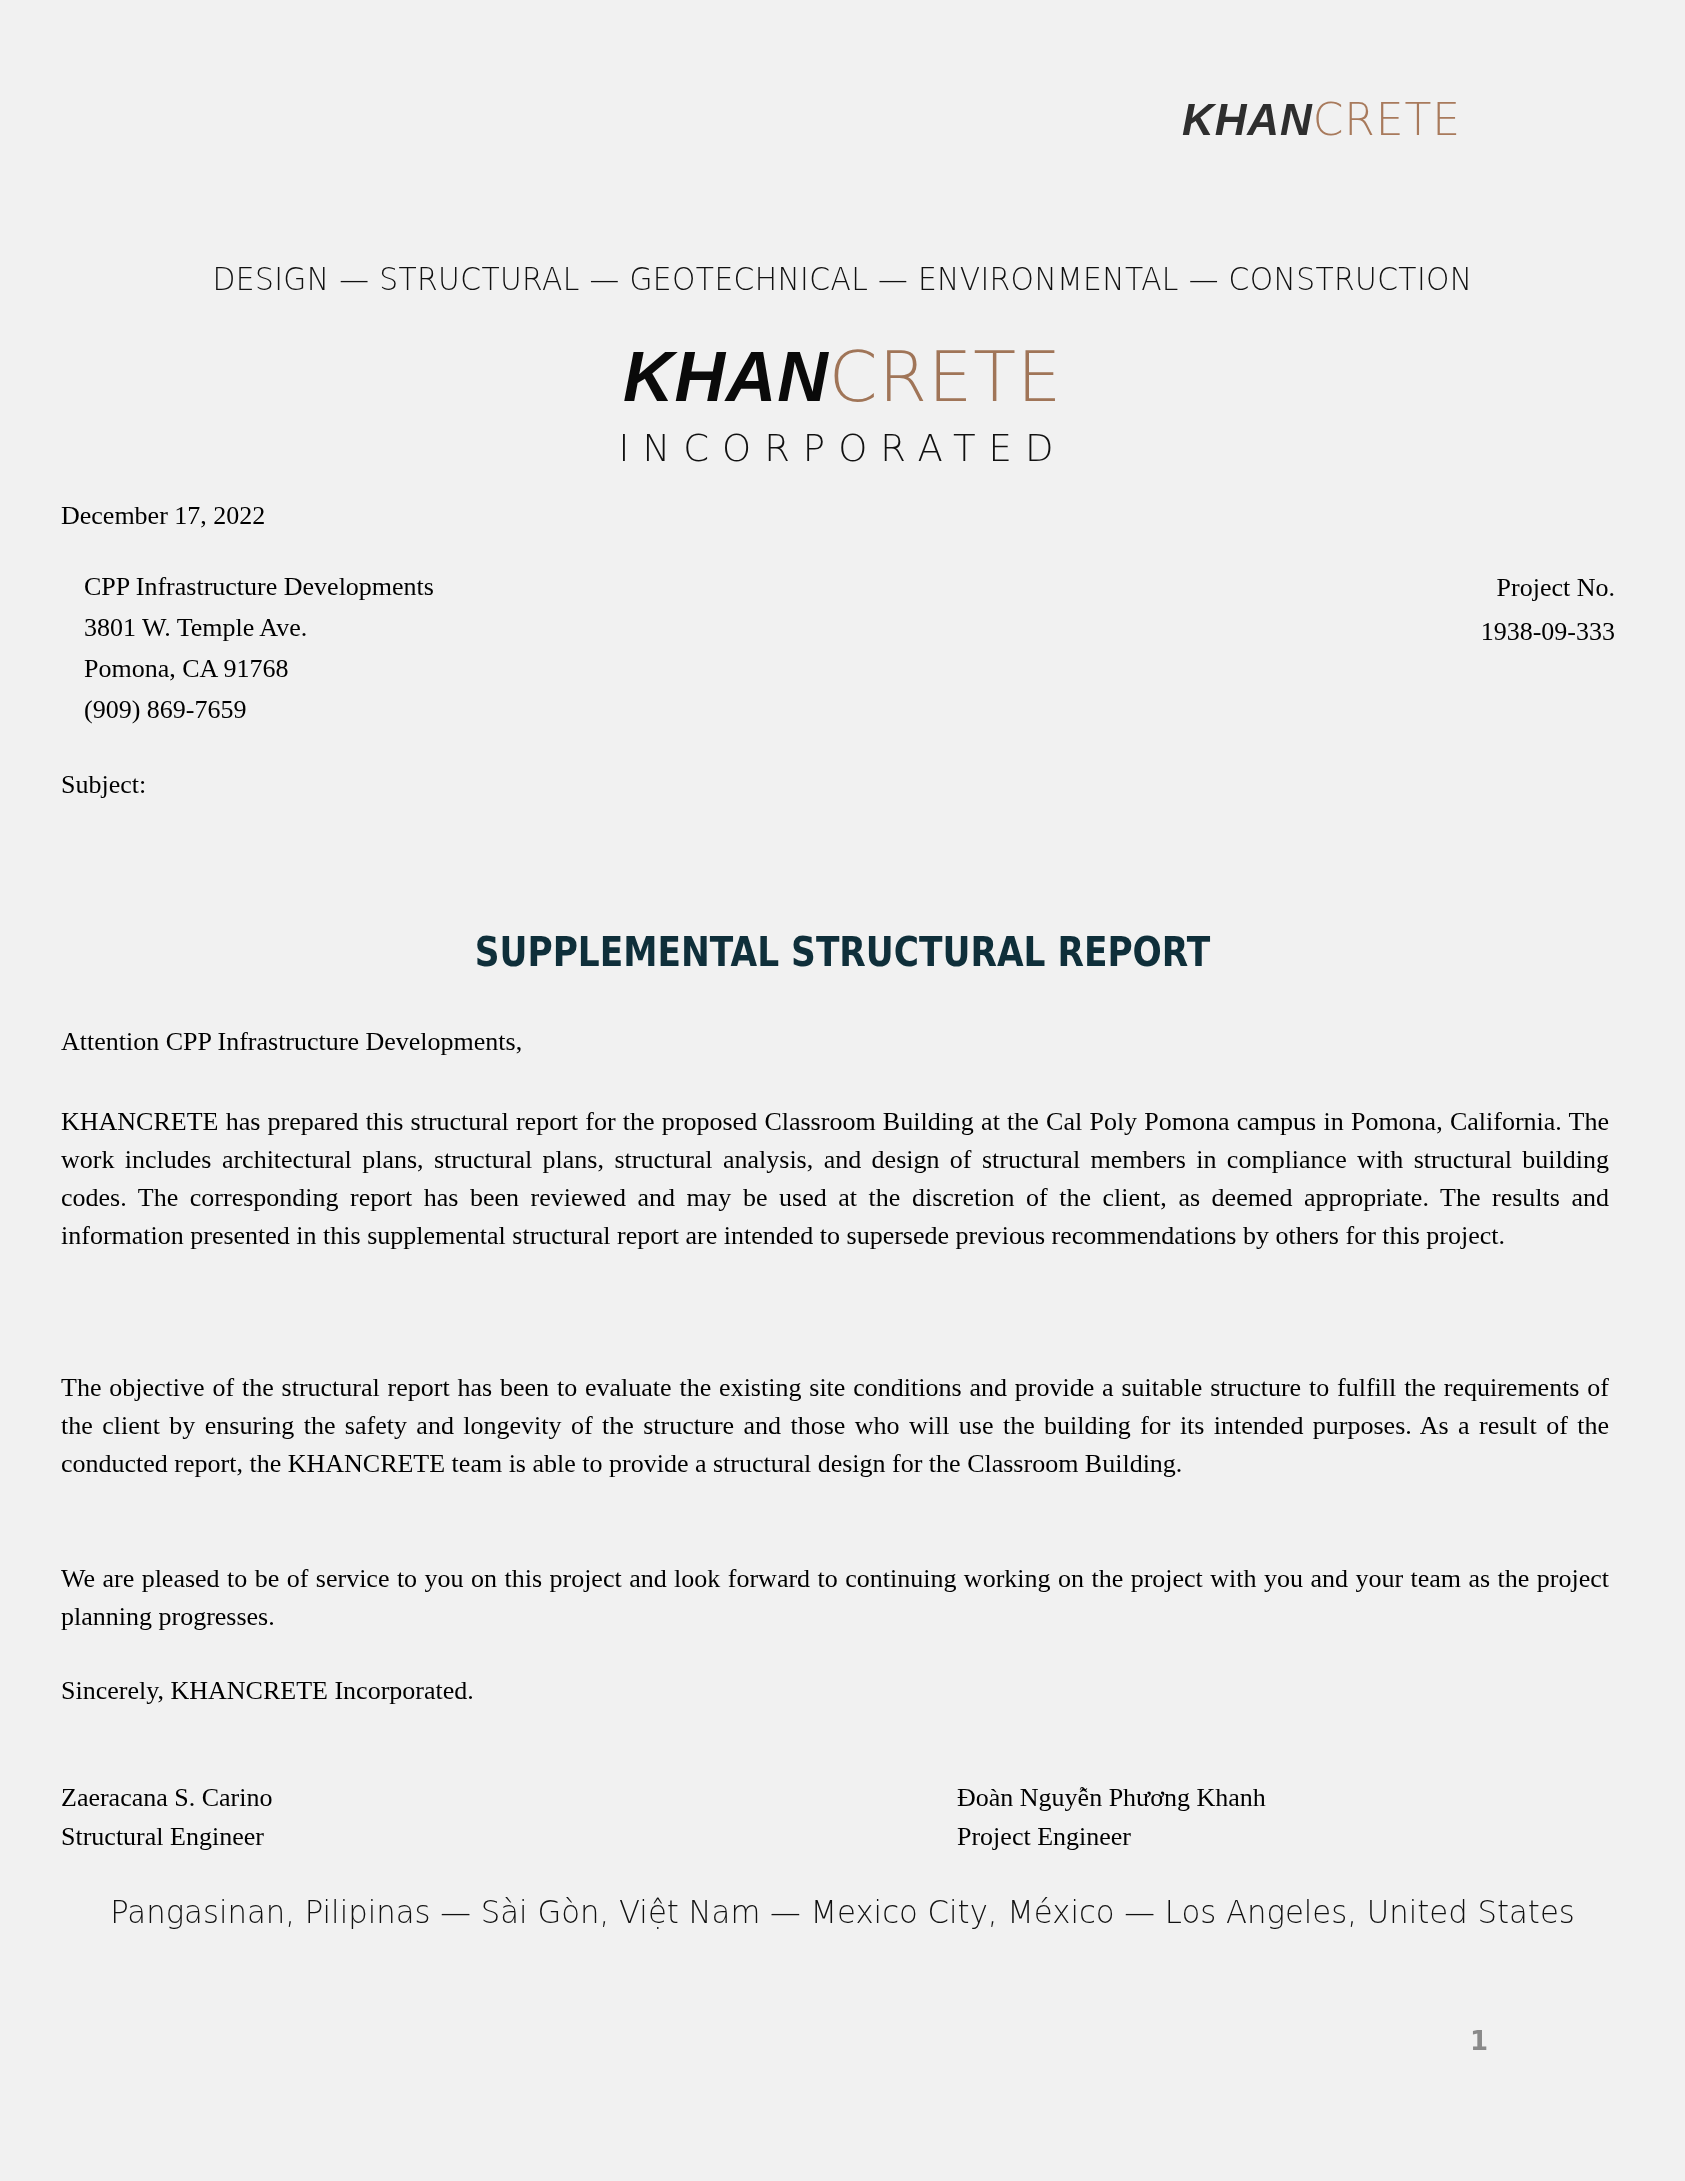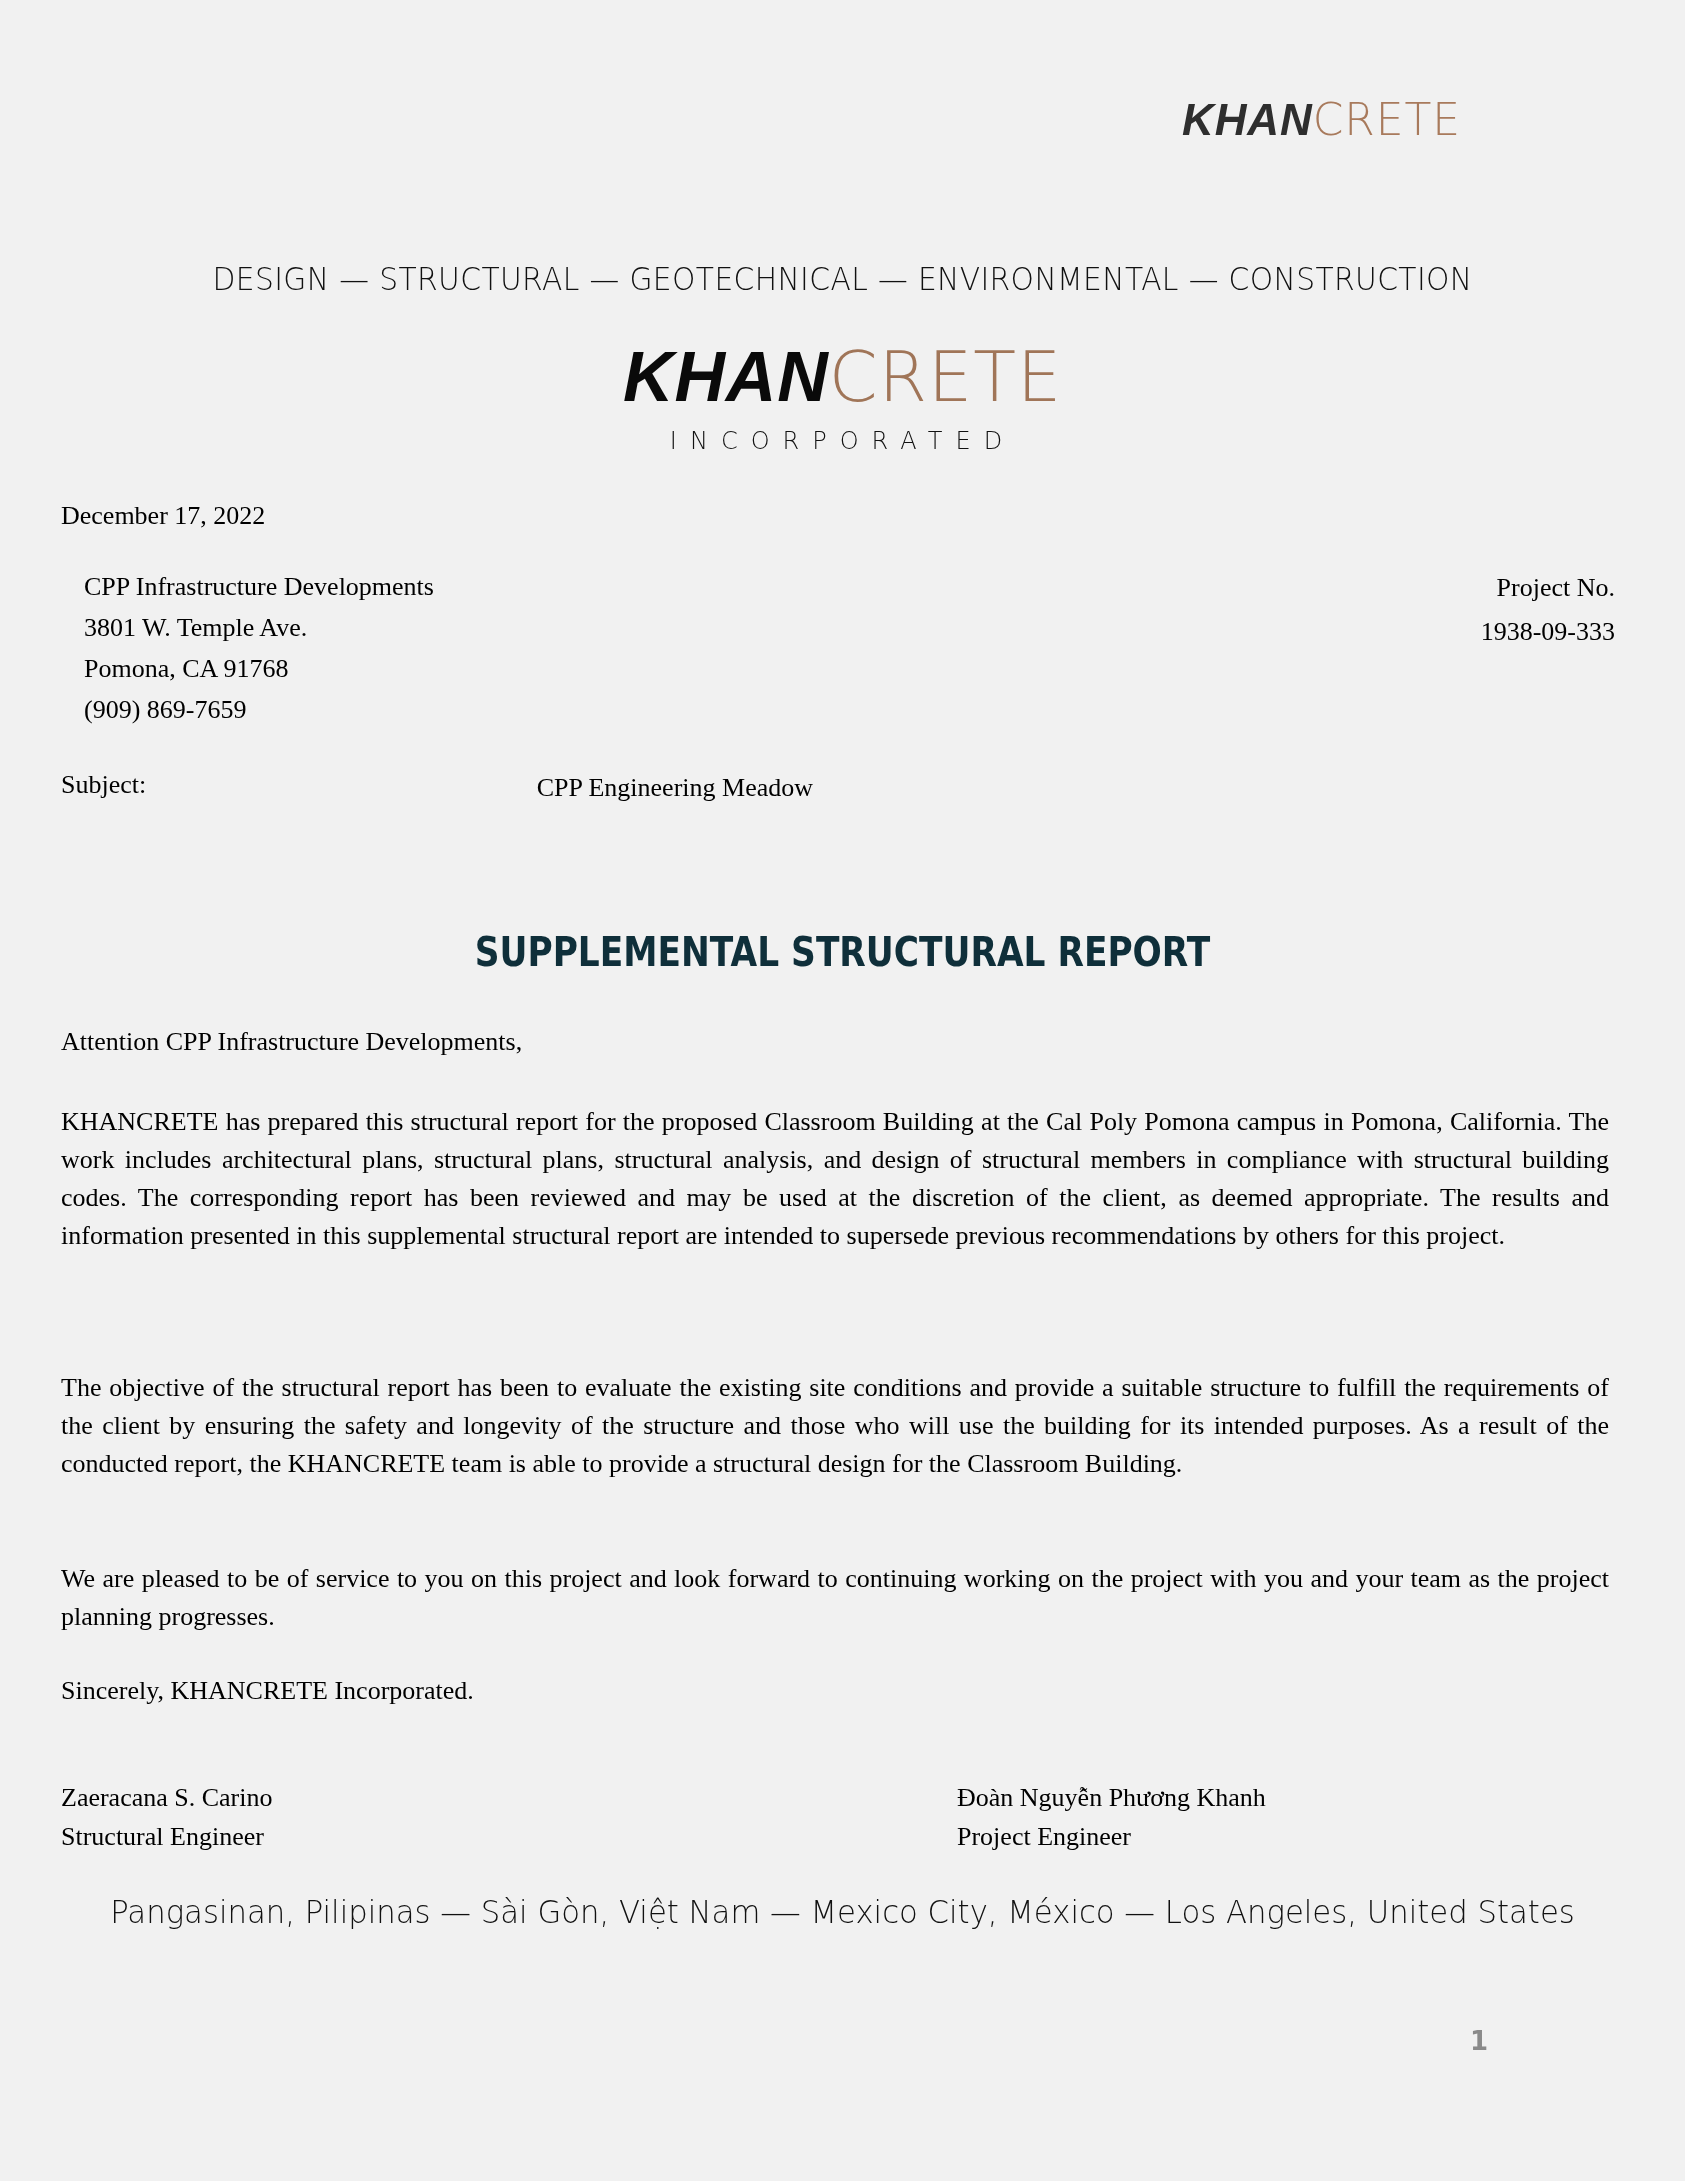--- a/index.html
+++ b/index.html
@@ -34,21 +34,21 @@
 
   
   .logo-main {
     left: 0; width: 1685px; top: 342px; text-align: center;
     font-size: 70px; line-height: 1; white-space: nowrap;
   }
   .logo-main .khan { font-family: "Liberation Sans", sans-serif; font-weight: 700; font-style: italic; color: #0a0a0a; letter-spacing: 0.9px; }
   .logo-main .crete { font-family: "DejaVu Sans", sans-serif; font-weight: 300; color: #a07558; letter-spacing: 0.9px; }
   .logo-sub {
     left: 0; width: 1685px; top: 427px; text-align: center;
-    font-family: "DejaVu Sans", sans-serif; font-size: 24px; letter-spacing: 13px; color: #111;
+    font-family: "DejaVu Sans", sans-serif; font-size: 37px; letter-spacing: 13px; color: #111;
     font-weight: 300;
   }
 
   .txt { font-size: 26px; line-height: 1.3; white-space: nowrap; }
   .date { left: 61px; top: 499px; }
 
   .addr { left: 61px; top: 566px; margin-left: 23px; }
   .addr div { line-height: 41px; }
 
   .proj { right: 70px; top: 566px; text-align: right; }
@@ -119,21 +119,20 @@
   <div>(909) 869-7659</div>
 </div>
 
 <div class="abs txt proj serif">
   <div class="lbl">Project No.</div>
   <div>1938-09-333</div>
 </div>
 
 <div class="abs txt subj-label serif">Subject:</div>
 <div class="abs txt subj serif">
-  <div>CPP Engineering Meadow</div>
 </div>
 
 <div class="abs report-title">SUPPLEMENTAL STRUCTURAL REPORT</div>
 
 <div class="abs txt attn serif">Attention CPP Infrastructure Developments,</div>
 
 <div class="abs para p1 serif">KHANCRETE has prepared this structural report for the proposed Classroom Building at the Cal Poly Pomona campus in Pomona, California. The work includes architectural plans, structural plans, structural analysis, and design of structural members in compliance with structural building codes. The corresponding report has been reviewed and may be used at the discretion of the client, as deemed appropriate. The results and information presented in this supplemental structural report are intended to supersede previous recommendations by others for this project.</div>
 <div class="abs para p2 serif">The objective of the structural report has been to evaluate the existing site conditions and provide a suitable structure to fulfill the requirements of the client by ensuring the safety and longevity of the structure and those who will use the building for its intended purposes. As a result of the conducted report, the KHANCRETE team is able to provide a structural design for the Classroom Building.</div>
 <div class="abs para p3 serif">We are pleased to be of service to you on this project and look forward to continuing working on the project with you and your team as the project planning progresses.</div>
 

